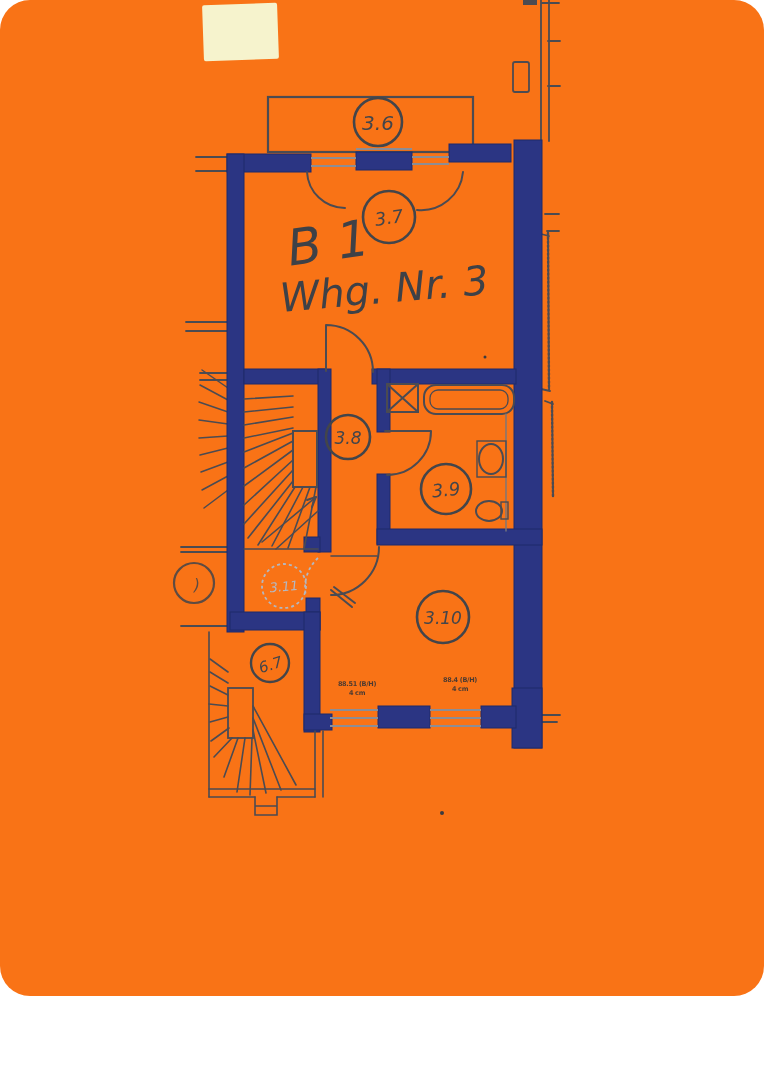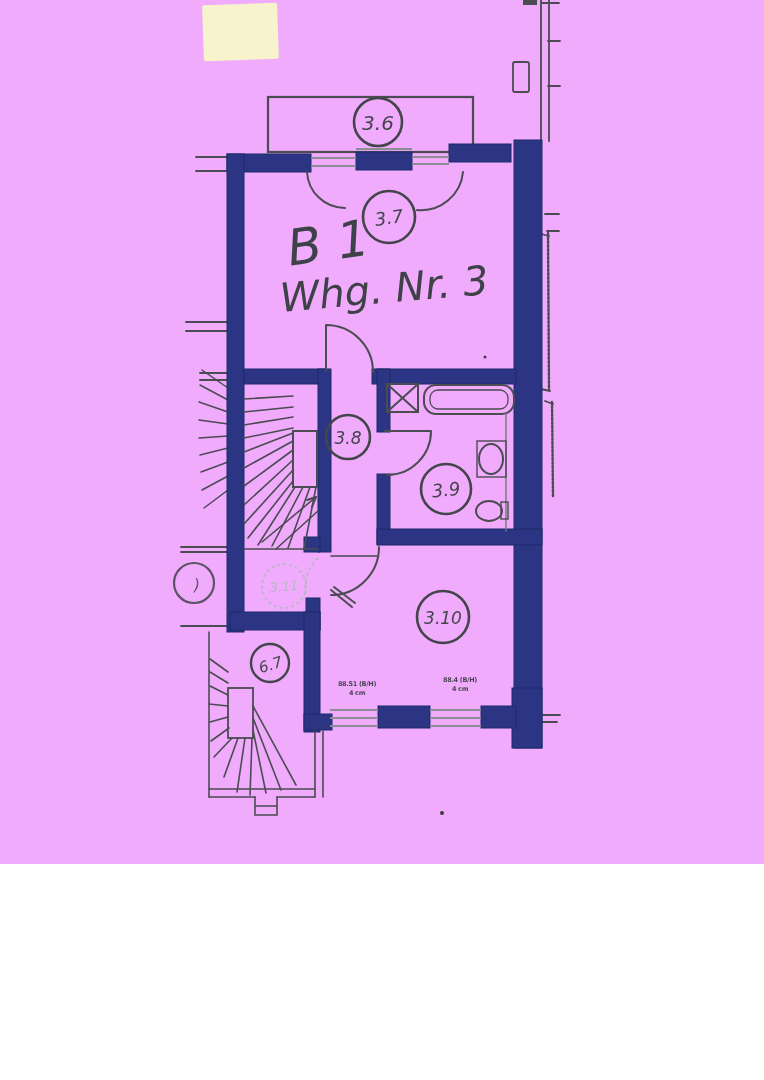--- a/index.html
+++ b/index.html
@@ -1,17 +1,17 @@
 <!DOCTYPE html>
 <html><head>
 <meta charset="utf-8">
 <style>
   html,body{margin:0;padding:0;background:#ffffff;}
-  #page{position:relative;width:764px;height:864px;background:#f0abfc;overflow:hidden;
-        font-family:"DejaVu Sans","Liberation Sans",sans-serif;}
+  #page{position:relative;width:764px;height:996px;background:#f97316;overflow:hidden;
+        font-family:"DejaVu Sans","Liberation Sans",sans-serif;border-radius:30px;}
   svg{position:absolute;left:0;top:0;}
   text{font-family:"DejaVu Sans","Liberation Sans",sans-serif;}
   .hw{font-style:italic;fill:#3e4147;}
   .circ-num{font-style:italic;fill:#43454a;}
   .faint-num{font-style:italic;fill:#b4b8c2;}
   .tiny{font-size:6.5px;font-weight:bold;fill:#2f3136;opacity:.85;letter-spacing:-.3px;}
 </style>
 </head>
 <body>
 

